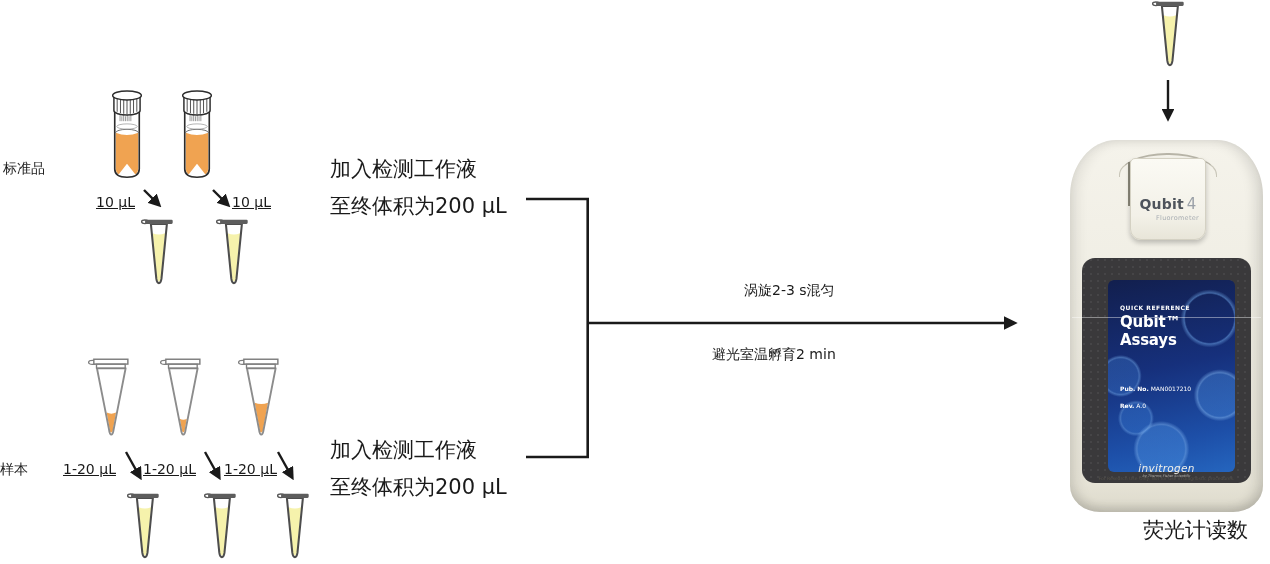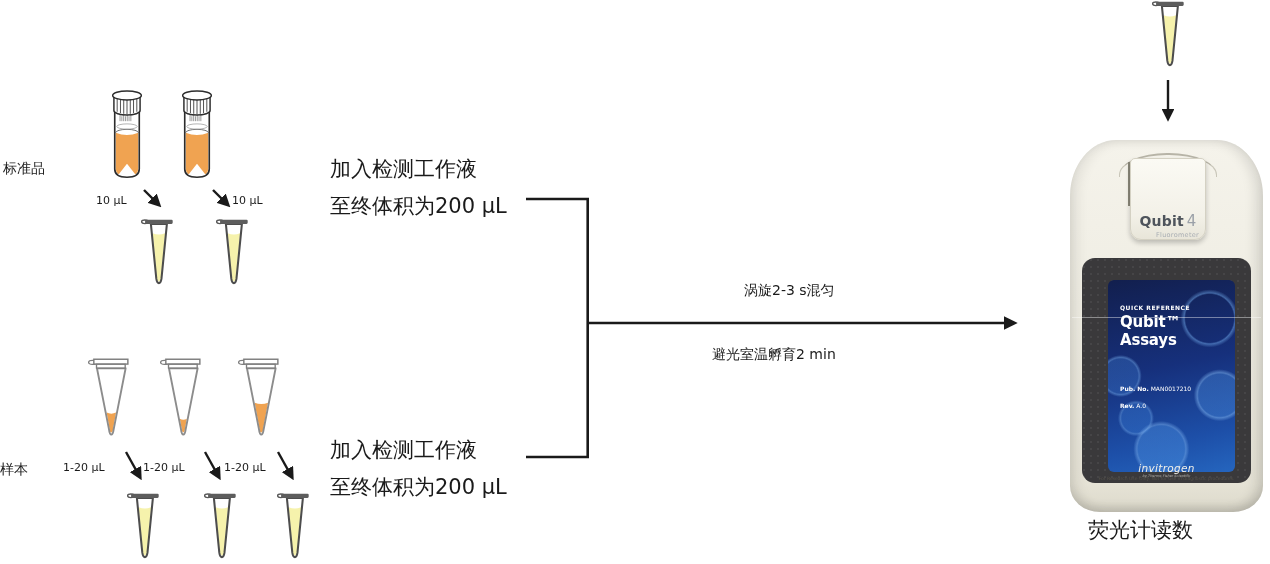--- a/index.html
+++ b/index.html
@@ -3,21 +3,21 @@
 <meta charset="utf-8">
 <style>
   html,body{margin:0;padding:0;background:#fff;}
   #canvas{
     position:relative;width:1270px;height:564px;overflow:hidden;background:#fff;
     font-family:"DejaVu Sans","Liberation Sans",sans-serif;color:var(--ink,#1a1a1a);
   }
   .t{position:absolute;white-space:nowrap;color:var(--ink,#1a1a1a);line-height:1.25;}
   .fs21{font-size:21px;}
   .fs19{font-size:14px;}
-  .fs15{font-size:11px;}
+  .fs15{font-size:14px;text-decoration:underline;}
   svg.tube{position:absolute;overflow:visible;}
   svg.overlay{position:absolute;left:0;top:0;width:1270px;height:564px;pointer-events:none;}
 
   
   .device{
     position:absolute;left:1070px;top:140px;width:193px;height:372px;
     background:linear-gradient(180deg,#f5f3eb 0%,var(--device-body,#efede3) 45%,#e6e3d6 92%,#dcd9cb 100%);
     border-radius:46px 46px 30px 30px / 56px 56px 26px 26px;
     box-shadow:inset 8px 0 12px rgba(0,0,0,0.07), inset -8px 0 12px rgba(0,0,0,0.10), inset 0 -6px 8px rgba(0,0,0,0.08);
   }
@@ -28,21 +28,21 @@
   }
   .slot-line{position:absolute;top:22px;width:2px;height:44px;background:#8a8779;}
   .slot-line.l{left:58px;} .slot-line.r{left:133px;}
   .flap{
     position:absolute;left:60px;top:18px;width:74px;height:80px;
     background:linear-gradient(180deg,#fbfaf4 0%,#f3f1e8 70%,#e8e5d9 100%);
     border:1px solid #d4d1c3;border-radius:5px 5px 11px 11px;
     box-shadow:0 3px 5px rgba(0,0,0,0.22);
     text-align:center;
   }
-  .flap-title{margin-top:53px;font-size:14px;color:#4e545c;font-weight:bold;letter-spacing:0.2px;}
+  .flap-title{margin-top:36px;font-size:14px;color:#4e545c;font-weight:bold;letter-spacing:0.2px;}
   .flap-title .model{font-weight:normal;color:#9ba1a8;margin-left:3px;font-size:15px;}
   .flap-sub{font-size:6.5px;color:#a9aeb4;margin-top:1px;letter-spacing:0.3px;padding-left:19px;}
   .panel{
     position:absolute;left:12px;top:118px;width:169px;height:225px;border-radius:13px;
     background-color:var(--panel-dark,#3a393b);
     background-image:radial-gradient(circle at 2px 2px, rgba(255,255,255,0.06) 1px, transparent 1.4px);
     background-size:7px 7px;
   }
   .card{
     position:absolute;left:26px;top:22px;width:127px;height:192px;border-radius:6px;overflow:hidden;
@@ -57,21 +57,21 @@
   }
   .card-eyebrow{position:absolute;left:12px;top:24px;font-size:6px;font-weight:bold;letter-spacing:0.5px;}
   .card-title{position:absolute;left:12px;top:33px;font-size:15px;font-weight:bold;letter-spacing:-0.2px;}
   .card-pub{position:absolute;left:12px;top:105px;font-size:6px;}
   .card-rev{position:absolute;left:12px;top:122px;font-size:6px;}
   .logo-wrap{position:absolute;left:0;bottom:5px;width:100%;text-align:center;font-style:italic;}
   .logo{font-size:10.5px;color:#f2f1ea;letter-spacing:0.3px;}
   .logo-sub{font-size:3.5px;color:#b9b7b0;margin-top:0.5px;}
   .seam{position:absolute;left:2px;top:177px;width:189px;height:1px;background:rgba(255,255,255,0.42);z-index:6;}
   .disclaimer{position:absolute;left:0;top:336px;width:100%;text-align:center;font-size:4.5px;color:#55524a;}
-  .result-label{position:absolute;left:1088px;top:516px;width:160px;text-align:left;font-size:21px;color:var(--ink,#1a1a1a);}
+  .result-label{position:absolute;left:1088px;top:516px;width:160px;text-align:right;font-size:21px;color:var(--ink,#1a1a1a);}
 </style>
 </head>
 <body>
 
 <div id="canvas">
 
   <svg width="0" height="0" style="position:absolute" aria-hidden="true">
     <defs>
 
       <symbol id="tube-screw" viewBox="0 0 44 118">

